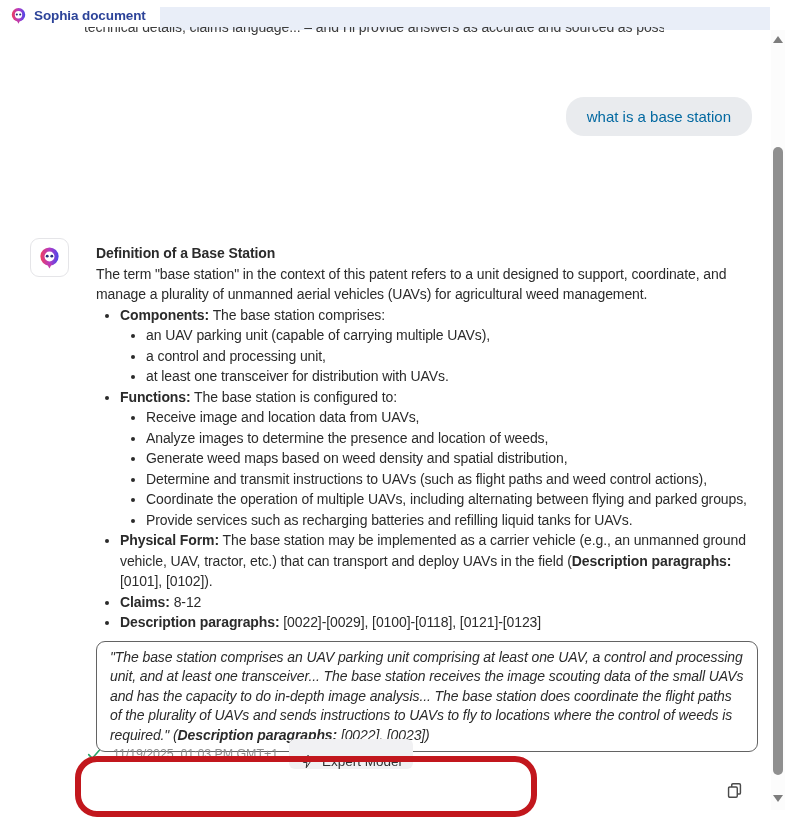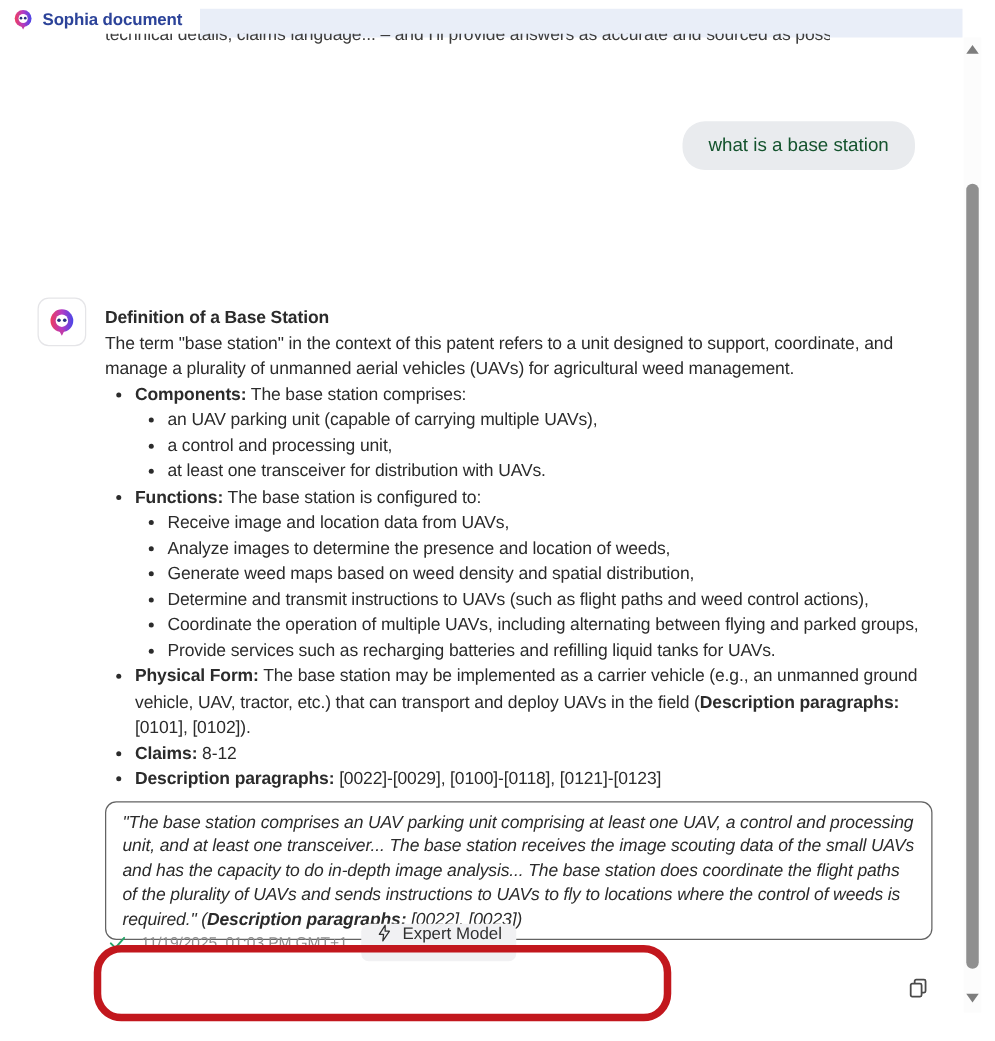--- a/index.html
+++ b/index.html
@@ -10,38 +10,38 @@
   
   .tabbar{position:absolute;top:0;left:0;width:796px;height:30px;background:#fff;}
   .strip{position:absolute;left:147px;top:7px;width:623px;height:23px;background:#e9eef8;}
   .tab{position:absolute;left:0;top:0;height:30px;padding:0 14px 0 10px;background:#fff;
        display:flex;align-items:center;gap:7px;cursor:pointer;justify-content:space-between;}
   .tab-label{font-size:13.5px;font-weight:bold;color:#2c4399;letter-spacing:-0.1px;}
   
   .clipped{position:absolute;left:84px;top:27px;width:580px;height:12px;overflow:hidden;}
   .clipped span{display:block;margin-top:-8px;font-size:14px;color:#3c3c3c;letter-spacing:-0.1px;white-space:nowrap;}
   
-  .bubble{position:absolute;top:97px;right:64px;background:#e9ebee;border-radius:18px;
-          padding:11px 21px;font-size:15px;color:#14532d;}
+  .bubble{position:absolute;top:97px;right:44px;background:#e9ebee;border-radius:18px;
+          padding:11px 21px;font-size:15px;color:#0369a1;}
   
   .avatar{position:absolute;left:30px;top:238px;width:37px;height:37px;background:#fff;
           border:1px solid #e5e5e8;border-radius:9px;display:flex;align-items:center;justify-content:center;}
-  .content{position:absolute;left:84px;top:243px;width:662px;font-size:14px;line-height:20.5px;
+  .content{position:absolute;left:96px;top:243px;width:662px;font-size:14px;line-height:20.5px;
            letter-spacing:-0.1px;color:#2b2b2b;}
   .content .heading{font-weight:bold;}
   .content p{margin:0;}
   .content ul{margin:0;padding-left:24px;}
   .content ul ul{padding-left:26px;list-style-type:disc;}
   .content li{margin:0;}
   .quote{margin-top:8px;border:1px solid #636363;border-radius:9px;padding:6px 13px;
          font-style:italic;line-height:19.5px;color:#2b2b2b;}
   
   .footer{position:absolute;left:86px;top:739px;height:30px;display:flex;align-items:center;gap:11px;}
   .timestamp{font-size:12.5px;color:#8e8e8e;letter-spacing:-0.1px;}
-  .badge{display:flex;align-items:flex-start;gap:7px;background:#f1f1f3;border:none;border-radius:6px;
+  .badge{display:flex;align-items:flex-end;gap:7px;background:#f1f1f3;border:none;border-radius:6px;
          padding:0 11px;height:30px;font-size:13.5px;color:#2f2f2f;cursor:pointer;
          font-family:"Liberation Sans", sans-serif;}
   .patent-icon{display:flex;align-items:flex-start;}
   .pi-red{width:13px;height:13px;background:#e23028;border-radius:2px;position:relative;overflow:hidden;}
   .pi-red::after{content:"";position:absolute;left:3px;top:2px;width:7px;height:9px;background:#fff;
                  border-radius:70% 30% 60% 40%;transform:rotate(18deg);}
   .pi-dark{width:11px;height:11px;background:#353b46;border-radius:2px;margin-left:1px;
            background-image:radial-gradient(#dfe2e8 0.8px, transparent 1px);background-size:3.6px 3.6px;
            background-position:1px 1px;}
   .red-ring{position:absolute;left:75px;top:756px;width:450px;height:49px;border:6px solid #c2171d;

